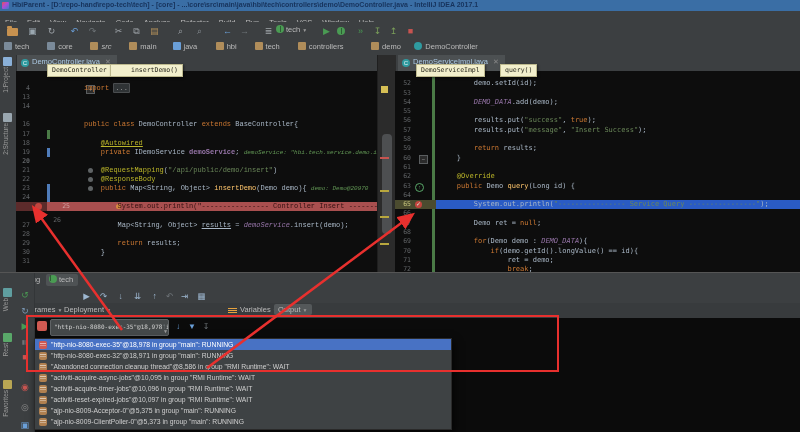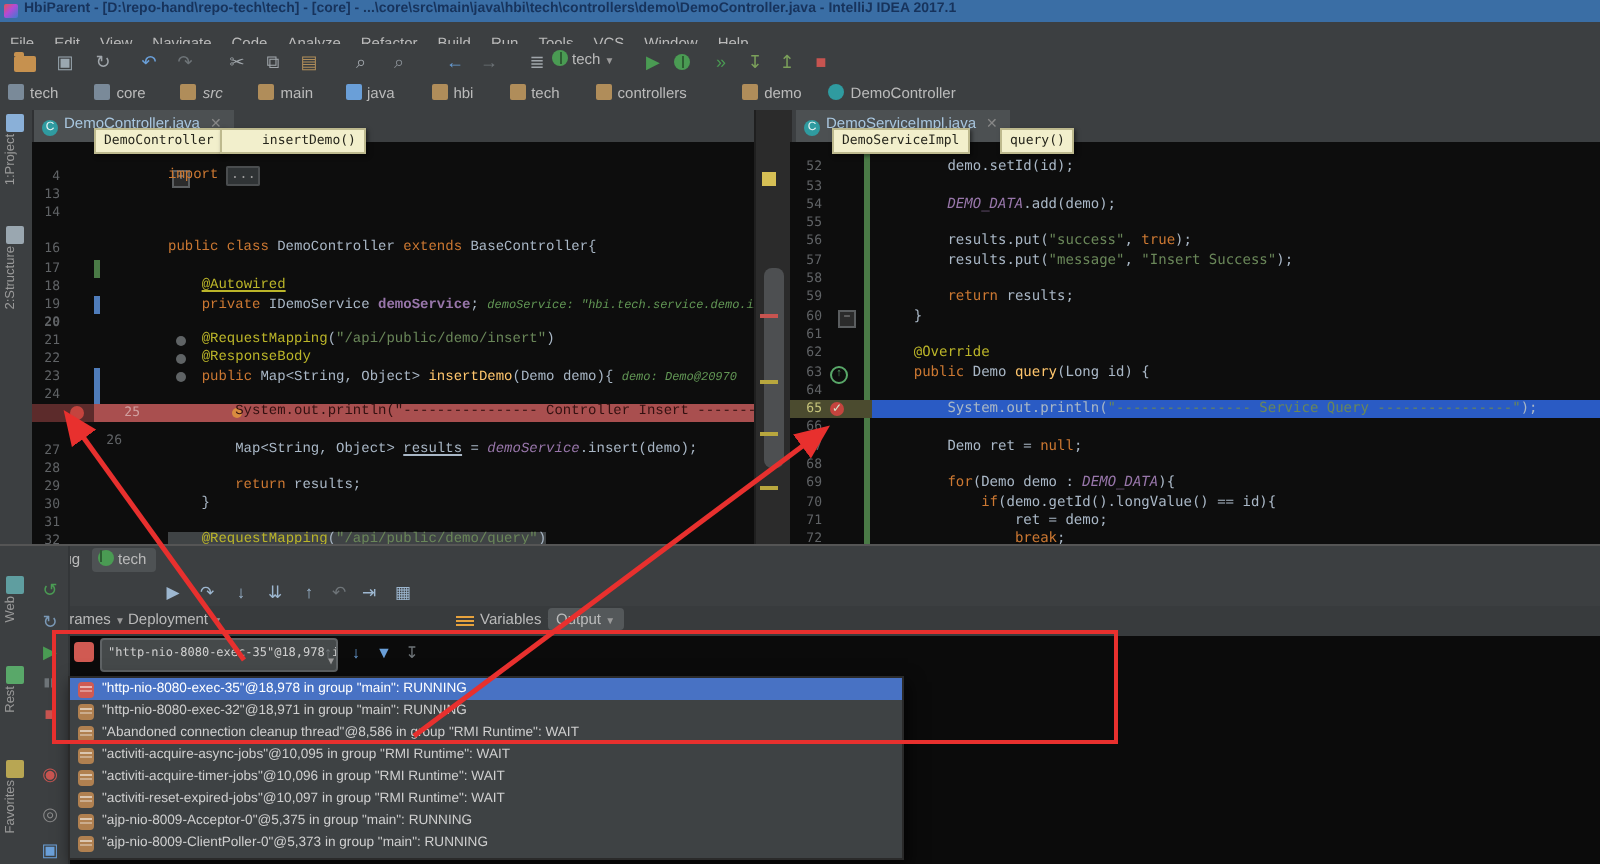--- a/index.html
+++ b/index.html
@@ -255,24 +255,20 @@
         <span class="code"><span class="cl-t">        </span><span class="cl-k">return </span><span class="cl-t">results;</span></span>
       </div>
       <div class="code-row" style="top: 176.8px; height: 9.1px;">
         <div class="gnum">30</div>
         <span class="code"><span class="cl-t">    }</span></span>
       </div>
       <div class="code-row" style="top: 185.9px; height: 9.1px;">
         <div class="gnum">31</div>
         <span class="code"></span>
       </div>
-      <div class="code-row" style="top: 195px; height: 9.1px;">
-        <div class="gnum">32</div>
-        <span class="code" style="background: rgb(63, 67, 69);"><span class="cl-t">    </span><span class="cl-a">@RequestMapping</span><span class="cl-t">(</span><span class="cl-s">"/api/public/demo/query"</span><span class="cl-t">)</span></span>
-      </div>
     </div>
   <div class="abs" id="stripe">
     <div class="abs" style="left:3px;top:31px;width:7px;height:7px;background:#d6bf55;"></div>
     <div class="abs" style="left:4px;top:79px;width:10px;height:100px;background:#4d4f51;border-radius:4px;"></div>
     <div class="abs" style="left:2px;top:102px;width:9px;height:2px;background:#c75450;"></div>
     <div class="abs" style="left:2px;top:135px;width:9px;height:2px;background:#b8a73e;"></div>
     <div class="abs" style="left:2px;top:161px;width:9px;height:2px;background:#b8a73e;"></div>
     <div class="abs" style="left:2px;top:188px;width:9px;height:2px;background:#b8a73e;"></div>
   </div>
   <div class="editor" id="editor-right">

